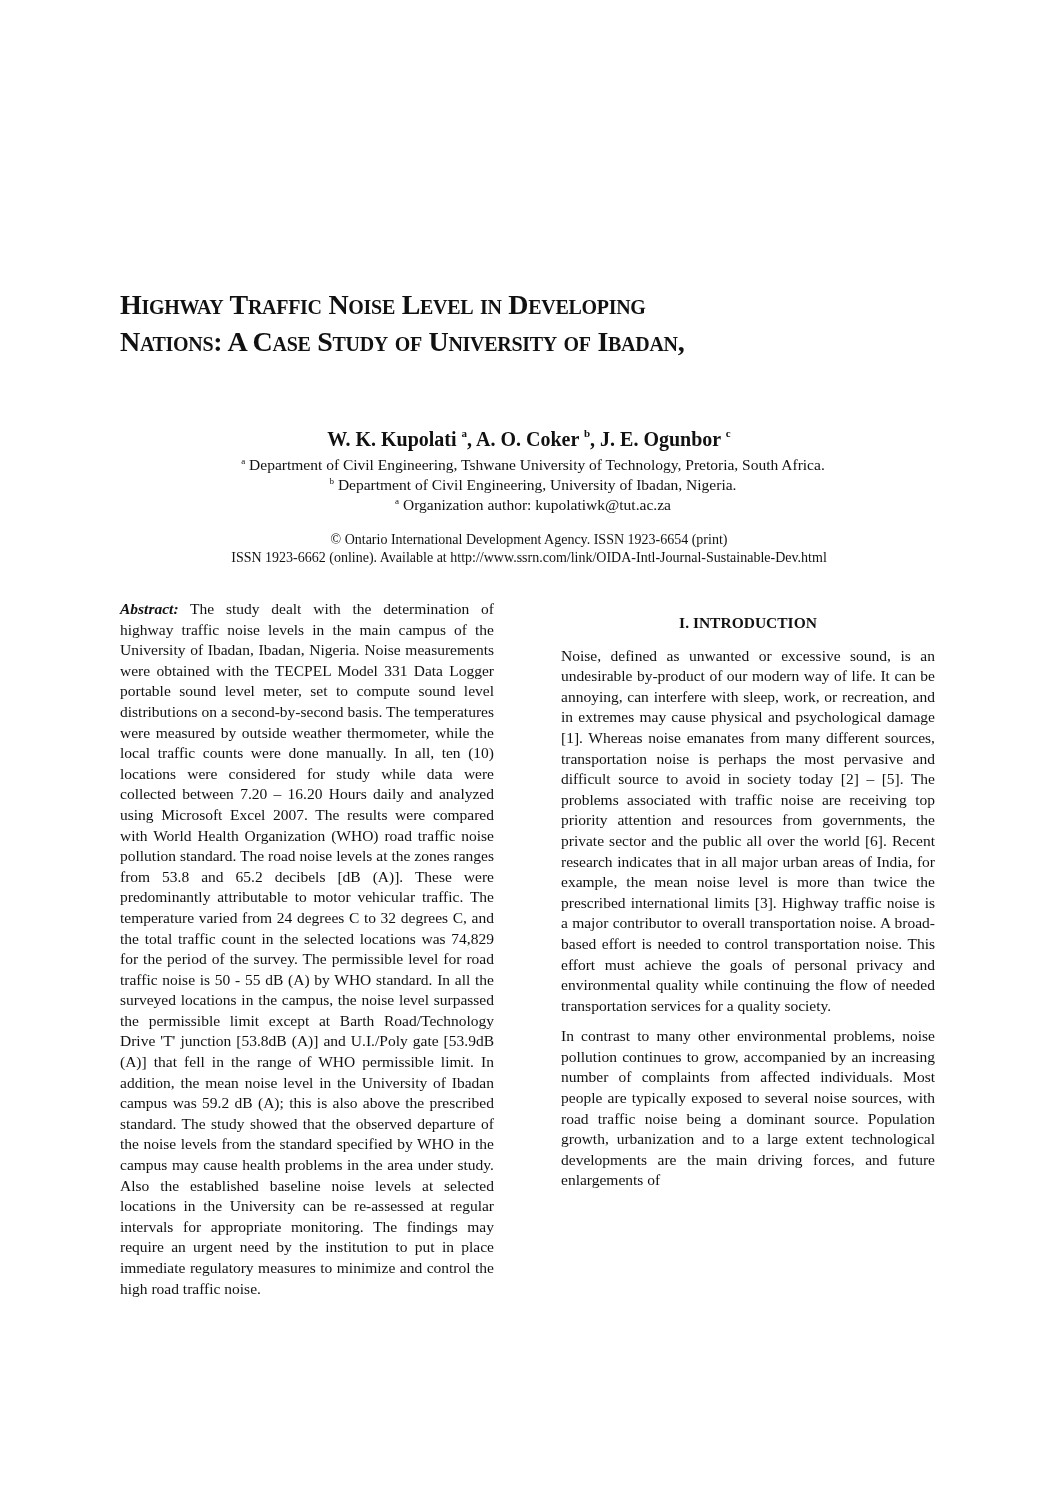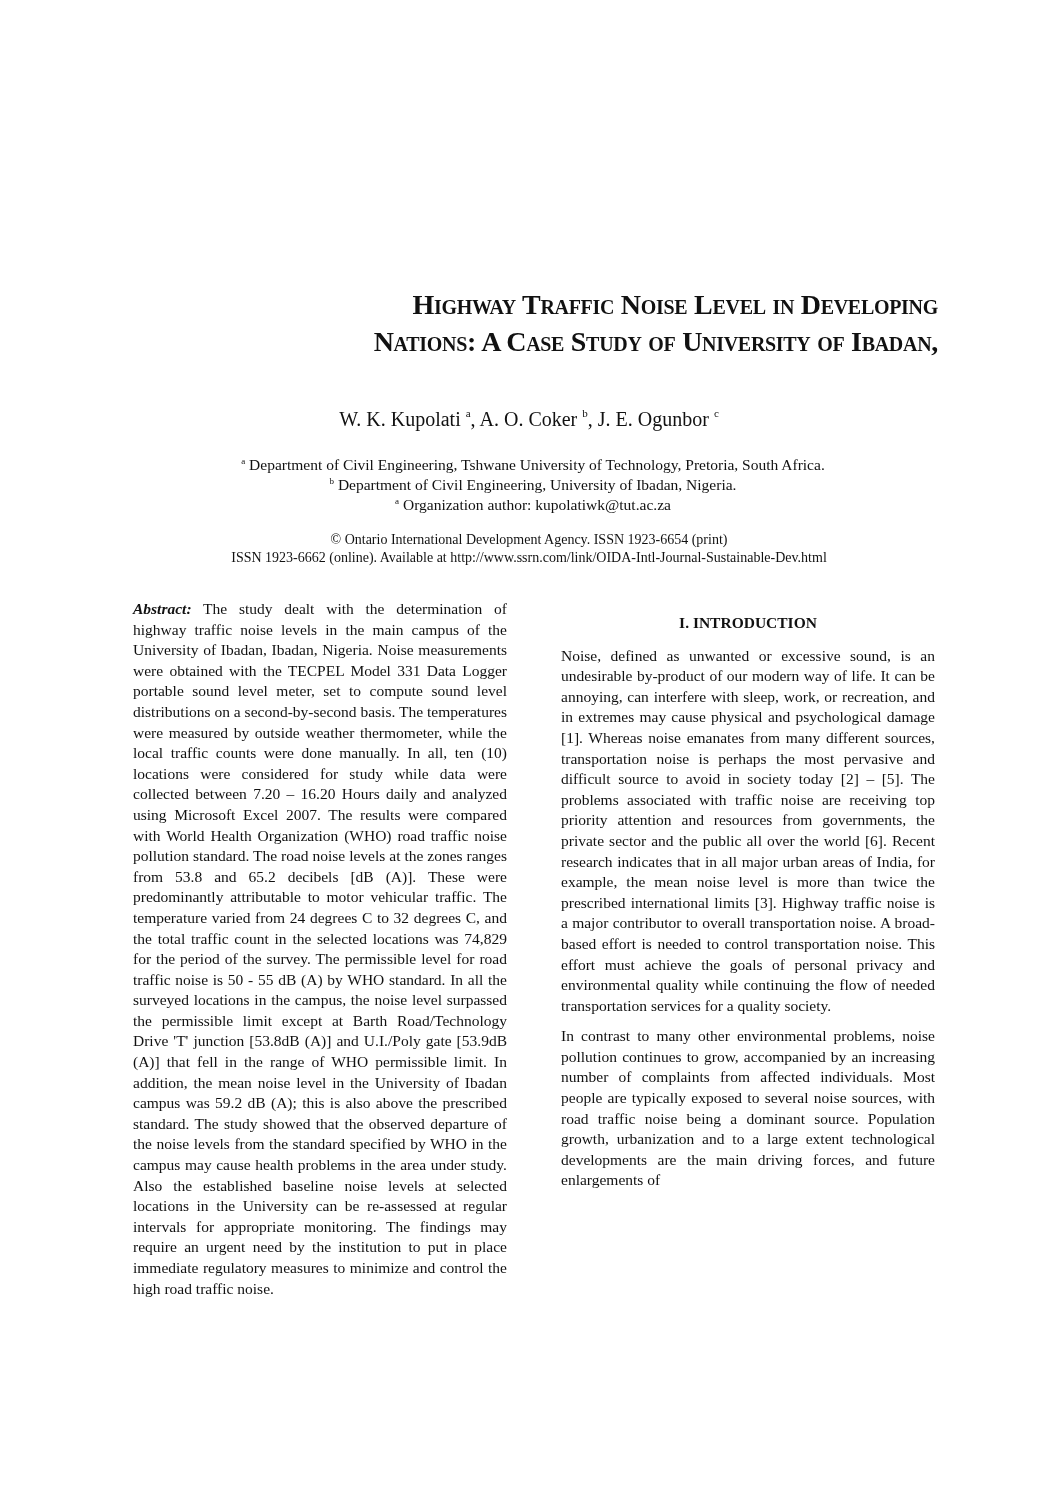--- a/index.html
+++ b/index.html
@@ -1,29 +1,29 @@
 <!DOCTYPE html>
 <html><head>
 <meta charset="utf-8">
 <style>
   html, body { margin: 0; padding: 0; background: #ffffff; }
   body { width: 1058px; height: 1497px; position: relative; overflow: hidden;
          font-family: "Liberation Serif", "DejaVu Serif", serif; color: #111; }
-  .title { position: absolute; left: 120px; width: 818px; top: 286px; text-align: right;
+  .title { position: absolute; left: 120px; width: 818px; top: 286px; text-align: left;
            font-weight: bold; font-size: 28px; line-height: 37px; font-variant: small-caps; letter-spacing: -0.3px; }
-  .authors { position: absolute; left: 120px; width: 818px; top: 400px; text-align: center;
-             font-weight: normal; font-size: 20px; line-height: 26px; }
+  .authors { position: absolute; left: 120px; width: 818px; top: 420px; text-align: center;
+             font-weight: bold; font-size: 20px; line-height: 26px; }
   .authors sup { font-size: 11px; vertical-align: 9px; }
   .affil { position: absolute; left: 124px; width: 818px; text-align: center; font-size: 15.5px; line-height: 20px; }
   .affil sup { font-size: 9px; vertical-align: 6px; }
   .a1 { top: 451px; } .a2 { top: 471px; } .a3 { top: 491px; }
   .copy { position: absolute; left: 120px; width: 818px; text-align: center; font-size: 14px; line-height: 18px; }
   .c1 { top: 531px; } .c2 { top: 549px; }
   .col { position: absolute; width: 374px; font-size: 15.5px; line-height: 20.6px; text-align: justify; }
-  .left { left: 133px; top: 599px; }
+  .left { left: 120px; top: 599px; }
   .right { left: 561px; top: 599px; }
   .col p { margin: 0 0 10px 0; }
   .lbl { font-weight: bold; font-style: italic; }
   .head { text-align: center; font-weight: bold; font-size: 15.5px; margin: 14px 0 12px 0; }
 </style>
 </head>
 <body>
 
 <div class="title">
   <div>Highway Traffic Noise Level in Developing</div>

